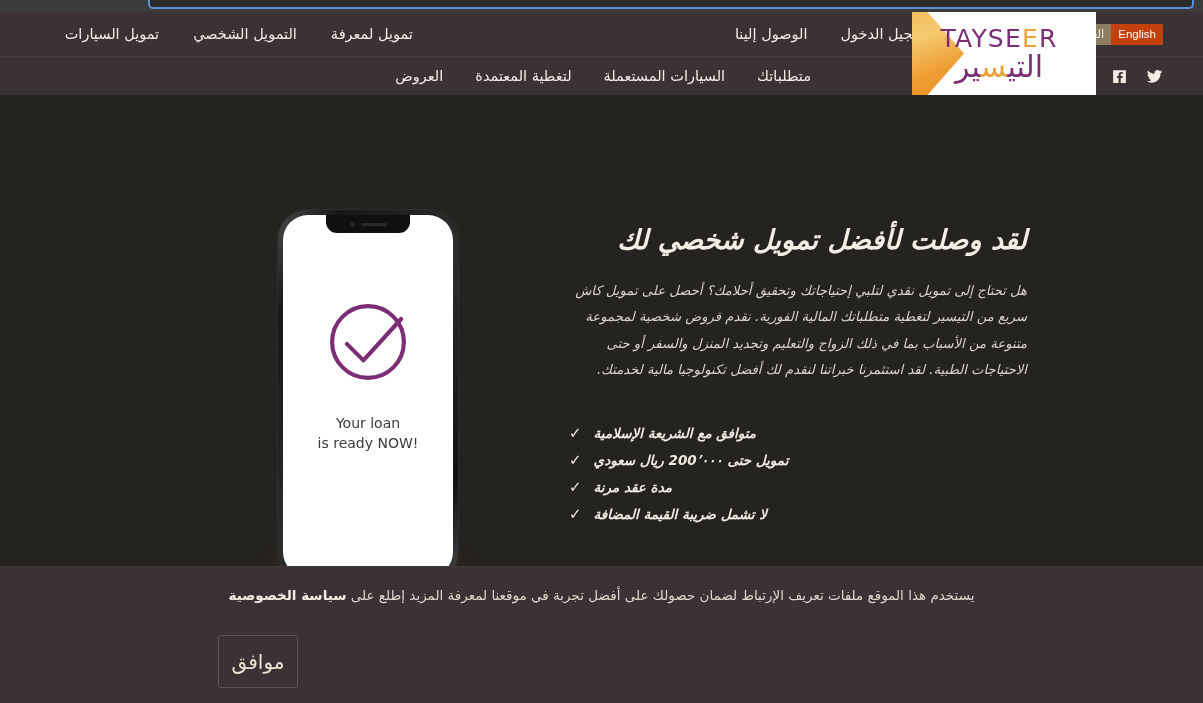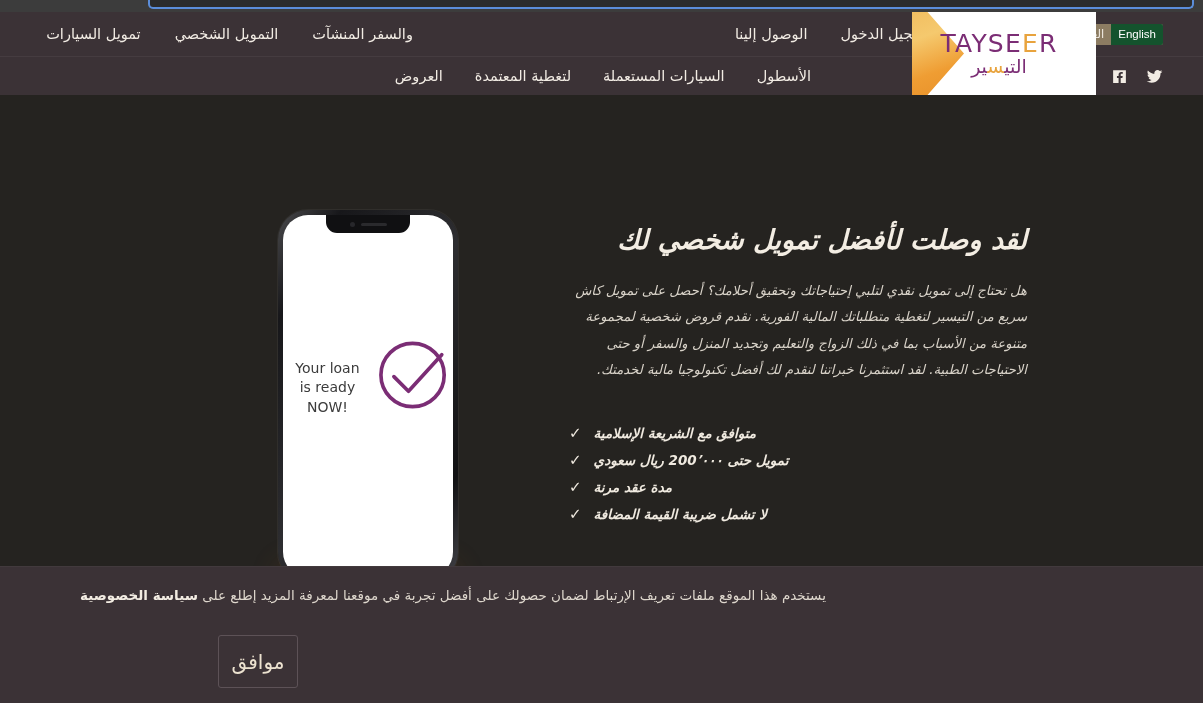--- a/index.html
+++ b/index.html
@@ -92,21 +92,21 @@
   }
   .logo-latin {
     font-size: 25px;
     letter-spacing: 1.2px;
     font-weight: 400;
     color: #7b2d75;
     font-family: "DejaVu Sans", sans-serif;
   }
   .logo-latin .gold { color: #e8a33d; }
   .logo-ar {
-    font-size: 19px;
+    font-size: 30px;
     color: #7b2d75;
     margin-top: 1px;
     letter-spacing: -0.5px;
   }
   .logo-ar .gold { color: #e8a33d; }
 
   
   .nav-menu {
     display: flex;
     align-items: center;
@@ -148,21 +148,21 @@
     cursor: pointer;
   }
   .lang-opt {
     display: flex; align-items: center; justify-content: center;
     padding: 0 7px;
     font-size: 11.5px;
     color: #f2ece4;
     white-space: nowrap;
   }
   .lang-opt.active {
-    background: #14532d;
+    background: #c2410c;
     color: #ffffff;
     font-family: "Liberation Sans", sans-serif;
   }
 
   
   .social-row {
     display: flex;
     align-items: center;
     gap: 18px;
     margin-right: 40px;
@@ -306,21 +306,21 @@
     font-size: 9px; font-weight: 700; color: #1c1c1c;
     font-family: "Liberation Sans", sans-serif;
   }
   .status-icons { display: flex; align-items: center; gap: 3px; }
   .status-icons svg { fill: #1c1c1c; }
 
   .phone-content {
     position: absolute;
     top: 0; left: 0; right: 0; bottom: 0;
     display: flex;
-    flex-direction: row;
+    flex-direction: column;
     align-items: center;
     justify-content: center;
     padding-bottom: 42px;
   }
   .check-circle { width: 92px; height: 92px; }
   .check-circle svg { width: 100%; height: 100%; }
   .phone-caption {
     margin-top: 26px;
     text-align: center;
     font-size: 14px;
@@ -347,21 +347,21 @@
     left: 0; bottom: 0;
     width: 1203px;
     height: 137px;
     background: #3b3236;
     z-index: 50;
     border-top: 1px solid rgba(255,255,255,0.04);
   }
   .cookie-text {
     position: absolute;
     top: 20px; left: 0; right: 0;
-    text-align: left;
+    text-align: center;
     font-size: 13.5px;
     color: #ded7cd;
     padding: 0 80px;
   }
   .cookie-link {
     color: #f2ece2;
     font-weight: 700;
     text-decoration: none;
     cursor: pointer;
   }
@@ -404,21 +404,21 @@
         <div class="lang-toggle">
           <span class="lang-opt active">English</span>
           <span class="lang-opt">العربية</span>
         </div>
         <span class="nav-phone">٩٢٠٠١٠١٨١</span>
         <a class="nav-link">تسجيل الدخول</a>
         <a class="nav-link">الوصول إلينا</a>
       </div>
 
       <nav class="nav-menu nav-top-menu">
-        <a class="nav-link">والسفر المنشآت</a>
+        <a class="nav-link">تمويل لمعرفة</a>
         <a class="nav-link">التمويل الشخصي</a>
         <a class="nav-link">تمويل السيارات</a>
       </nav>
     </div>
 
     <div class="nav-row nav-row-2">
       <div class="social-row">
         <span class="social-icon">
           <svg viewBox="0 0 24 24">
               <path d="M23 4.9c-.8.4-1.7.6-2.6.8 1-.6 1.7-1.5 2-2.5-.9.5-1.9.9-2.9 1.1-.8-.9-2-1.4-3.3-1.4-2.5 0-4.5 2-4.5 4.5 0 .4 0 .7.1 1C8.1 8.2 4.9 6.4 2.7 3.7c-.4.7-.6 1.4-.6 2.3 0 1.6.8 3 2 3.8-.7 0-1.4-.2-2-.6v.1c0 2.2 1.5 4 3.6 4.4-.4.1-.8.2-1.2.2-.3 0-.6 0-.8-.1.6 1.8 2.3 3.1 4.2 3.1-1.6 1.2-3.5 1.9-5.6 1.9H1c2 1.3 4.3 2 6.8 2 8.2 0 12.7-6.8 12.7-12.7v-.6c.9-.6 1.7-1.4 2.3-2.3z"></path>
@@ -445,21 +445,21 @@
             </svg>
         </span>
         <span class="social-icon">
           <svg viewBox="0 0 24 24">
               <path d="M12 2a10 10 0 0 0-8.6 15L2 22l5.2-1.4A10 10 0 1 0 12 2zm0 1.8a8.2 8.2 0 1 1-4.3 15.1l-.3-.2-3 .8.8-2.9-.2-.3A8.2 8.2 0 0 1 12 3.8zm-3 4c-.2 0-.5.1-.7.4-.3.3-.9.9-.9 2.1s.9 2.4 1 2.6c.1.2 1.7 2.7 4.2 3.7 2.1.8 2.5.7 3 .6.5-.1 1.5-.6 1.7-1.2.2-.6.2-1.1.1-1.2l-.6-.3s-1.3-.6-1.5-.7c-.2-.1-.4-.1-.5.1l-.7.9c-.1.2-.3.2-.5.1-.2-.1-1-.4-2-1.2-.7-.7-1.2-1.5-1.4-1.7-.1-.2 0-.4.1-.5l.4-.5c.1-.2.2-.3.2-.5s0-.3-.1-.4l-.7-1.7c-.2-.4-.4-.4-.5-.4h-.5z"></path>
             </svg>
         </span>
       </div>
 
       <nav class="nav-menu nav-bottom-menu">
-        <a class="nav-link">الأسطول</a>
+        <a class="nav-link">متطلباتك</a>
         <a class="nav-link">السيارات المستعملة</a>
         <a class="nav-link">لتغطية المعتمدة</a>
         <a class="nav-link">العروض</a>
       </nav>
     </div>
   </header>
 
   <section class="hero">
     <div class="hero-inner">
 

